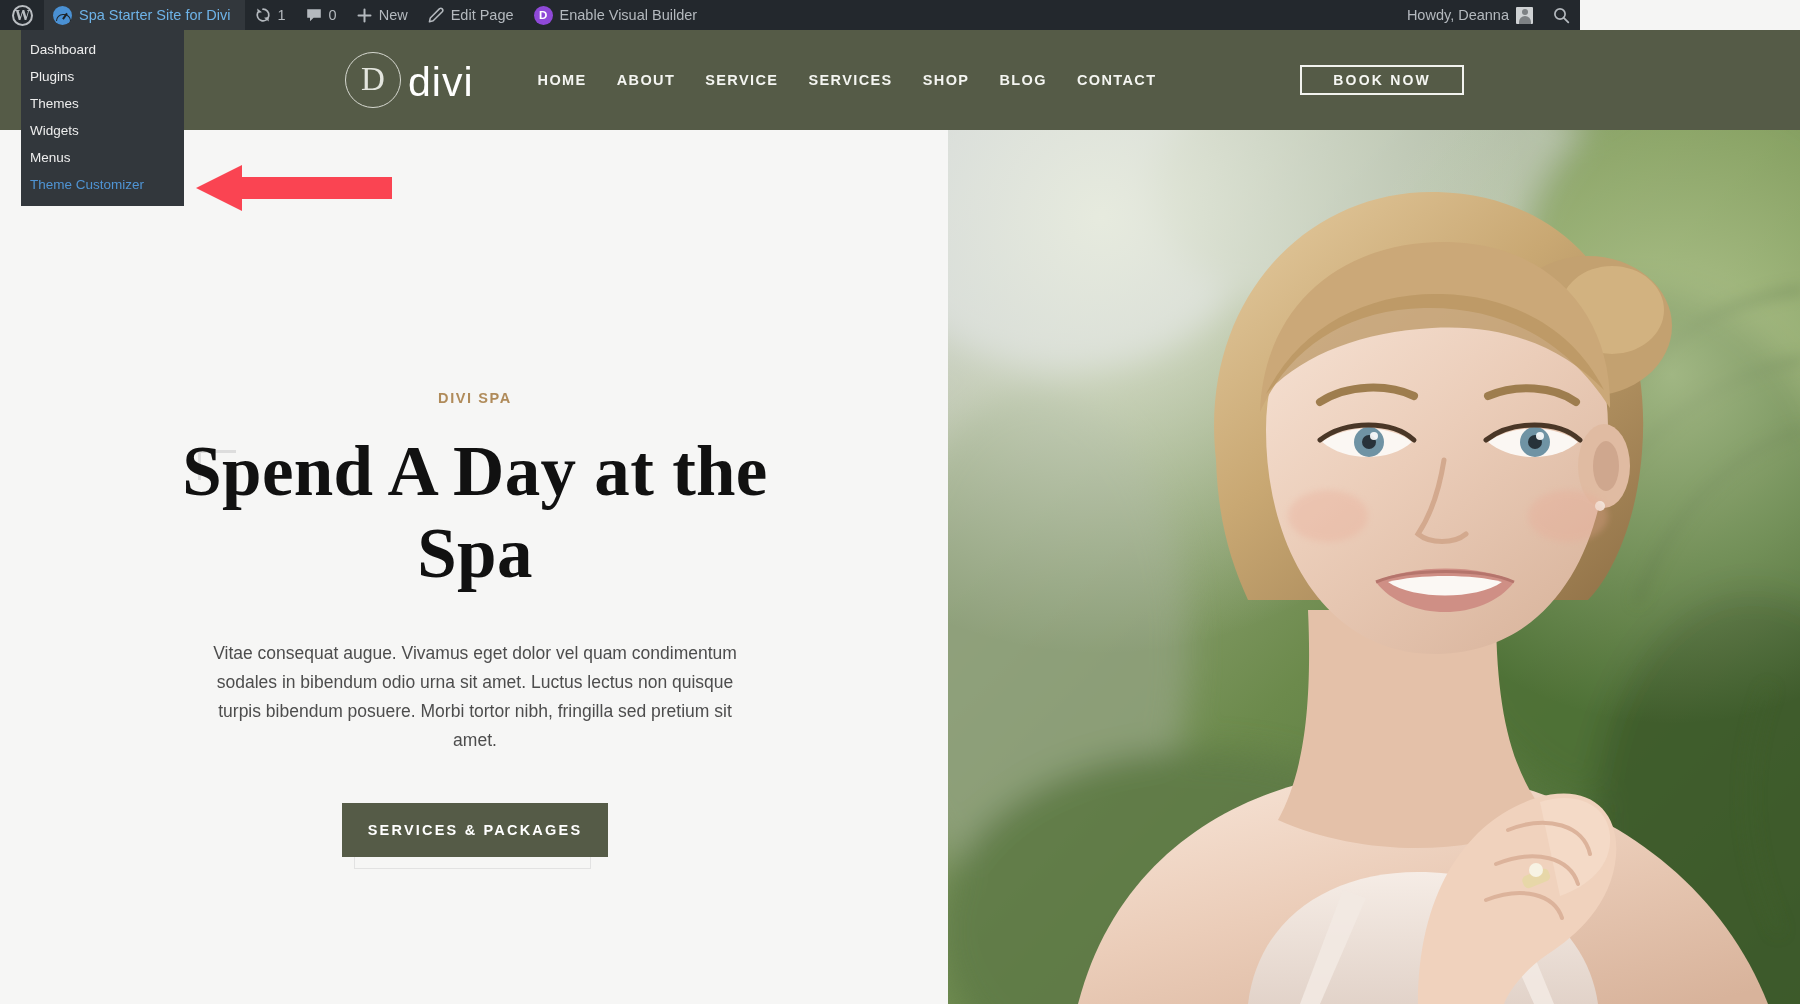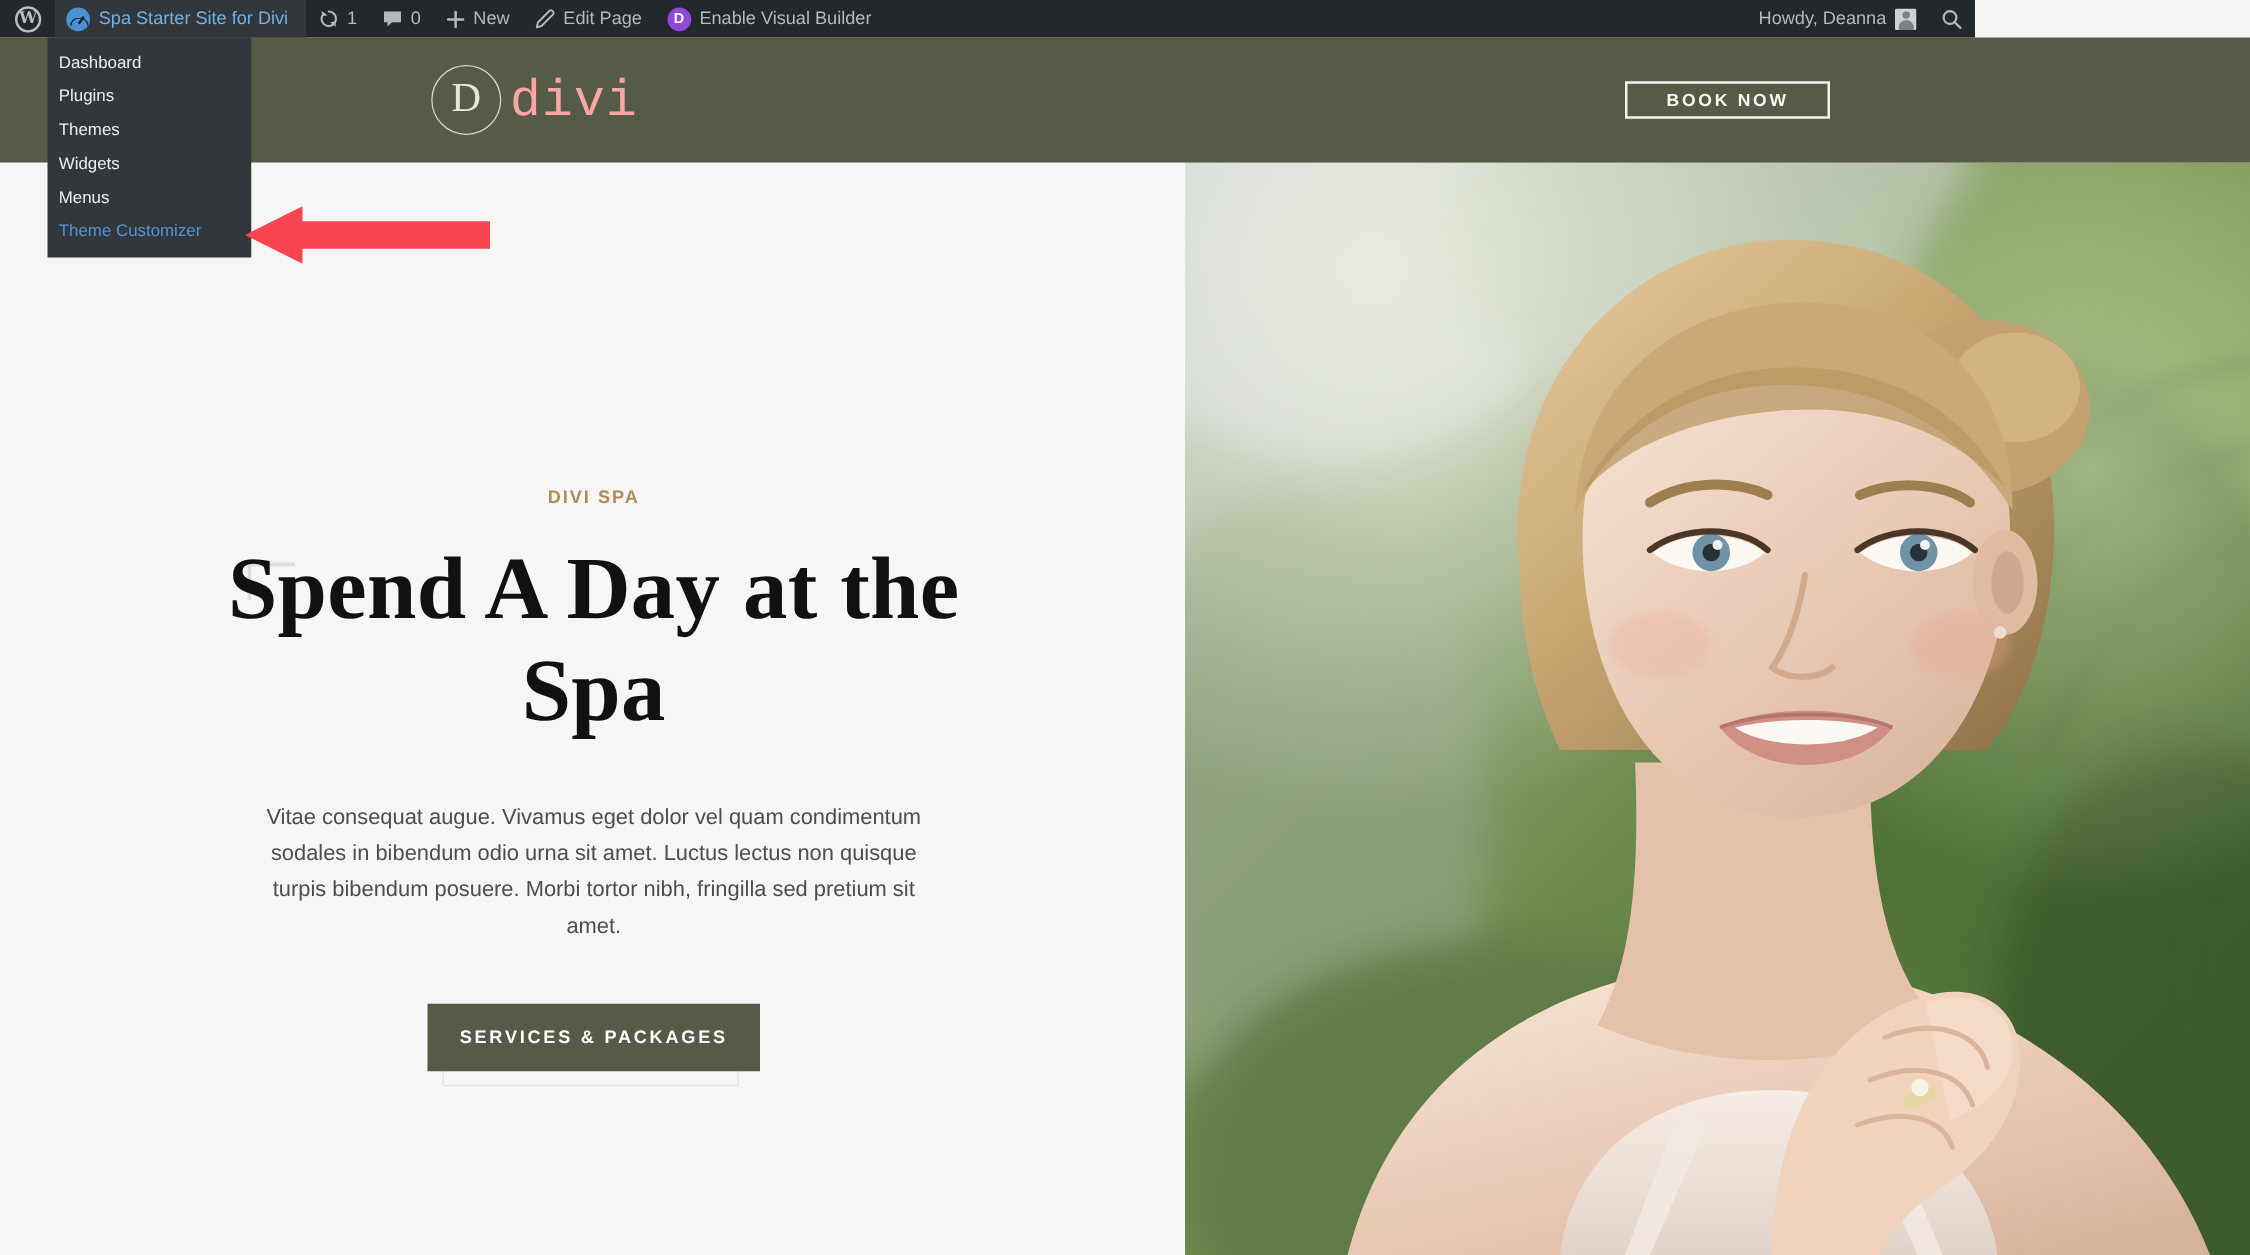--- a/index.html
+++ b/index.html
@@ -133,21 +133,21 @@
     left: 2.5px; top: 9.5px;
     width: 12px; height: 9px;
     border-radius: 6px 6px 0 0;
     background: #7d8184;
   }
 
   
   #admin-dropdown {
     position: absolute;
     top: 30px;
-    left: 38px;
+    left: 21px;
     width: 163px;
     background: #32373c;
     z-index: 70;
     padding: 6px 0 8px 0;
   }
   .dd-item {
     display: block;
     padding: 5.5px 14px 5.5px 9px;
     font-size: 13.5px;
     color: #eeeeee;
@@ -179,24 +179,24 @@
   }
   .logo-d {
     font-family: "Liberation Serif", serif;
     font-size: 33px;
     color: #e3e5de;
     line-height: 1;
     position: relative;
     top: -1px;
   }
   .logo-word {
-    font-family: Liberation Mono, monospace;
+    font-family: Liberation Sans, sans-serif;
     font-size: 41px;
     letter-spacing: 1px;
-    color: #fca5a5;
+    color: #ffffff;
     font-weight: 300;
     line-height: 1;
     position: relative;
     top: 2px;
     margin-left: 4px;
   }
 
   #main-nav {
     display: flex;
     align-items: center;
@@ -428,20 +428,29 @@
 
 <div id="site-header">
 
   <div id="logo">
     <span class="logo-ring">
       <span class="logo-d">D</span>
     </span>
     <span class="logo-word">divi</span>
   </div>
 
+  <nav id="main-nav">
+    <a class="nav-link">HOME</a>
+    <a class="nav-link">ABOUT</a>
+    <a class="nav-link">SERVICE</a>
+    <a class="nav-link">SERVICES</a>
+    <a class="nav-link">SHOP</a>
+    <a class="nav-link">BLOG</a>
+    <a class="nav-link">CONTACT</a>
+  </nav>
 
   <button id="book-now">BOOK NOW</button>
 </div>
 
 <div id="hero">
 
   <div id="hero-left">
 
     <div id="corner-bracket"></div>
 

